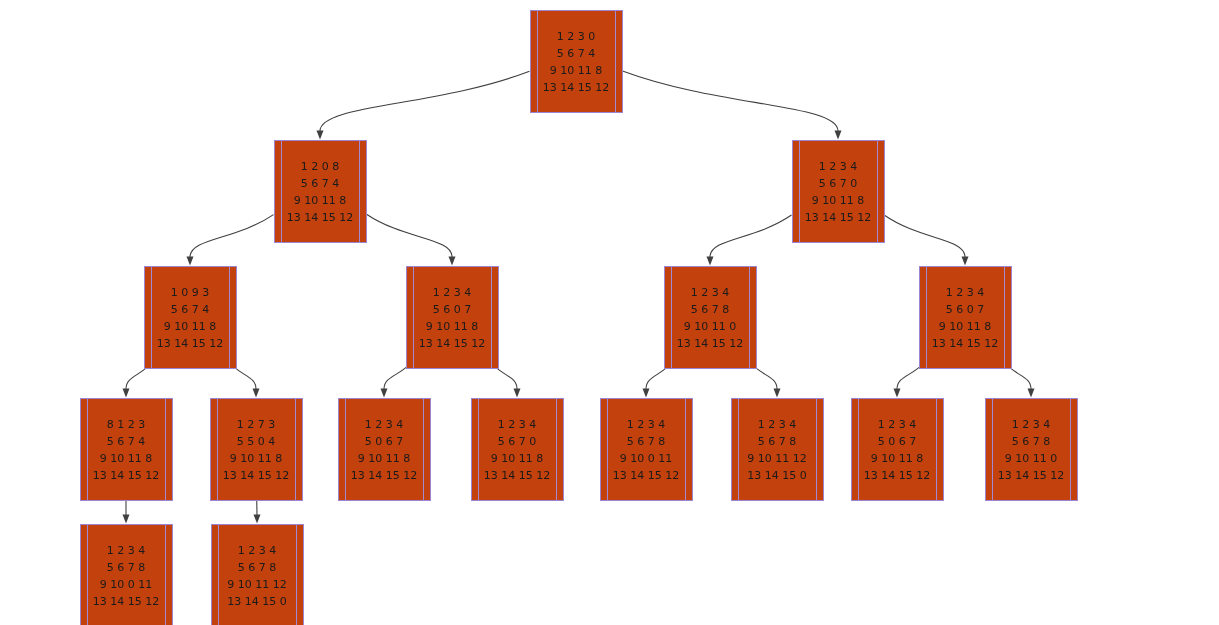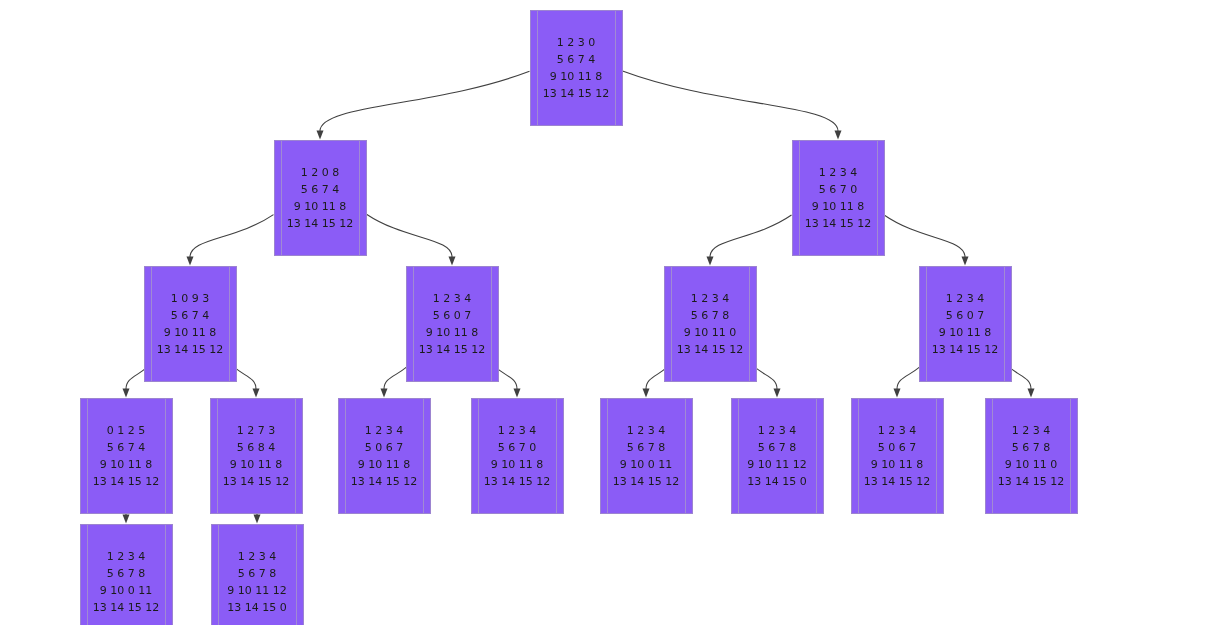--- a/index.html
+++ b/index.html
@@ -1,21 +1,21 @@
 <!DOCTYPE html>
 <html><head>
 <meta charset="utf-8">
 <style>
   html,body{margin:0;padding:0;background:#ffffff;}
   body{width:1219px;height:625px;font-family:"DejaVu Sans","Liberation Sans",sans-serif;}
   .canvas{position:relative;width:1219px;height:625px;overflow:hidden;background:#ffffff;}
   svg.edges{position:absolute;left:0;top:0;width:1219px;height:625px;}
   .node{
-    position:absolute;width:93px;height:116px;box-sizing:border-box;
-    background:#8b5cf6;border:1px solid #9c84d0;
+    position:absolute;width:93px;height:103px;box-sizing:border-box;
+    background:#c2410c;border:1px solid #9c84d0;
   }
   .sideline{position:absolute;top:0;bottom:0;width:0;border-left:1px solid #a18ad3;}
   .sideline.left{left:6px;}
   .sideline.right{right:6px;}
   .rows{
     position:absolute;left:7px;right:7px;top:50%;transform:translateY(-50%);
     text-align:center;font-size:11px;line-height:17px;color:#1b1b1b;white-space:nowrap;
   }
 </style>
 </head>
@@ -124,32 +124,32 @@
           <div>1 2 3 4</div>
           <div>5 6 0 7</div>
           <div>9 10 11 8</div>
           <div>13 14 15 12</div>
         </div>
       </div>
       <div class="node" style="left: 79.5px; top: 398px;">
         <div class="sideline left"></div>
         <div class="sideline right"></div>
         <div class="rows">
-          <div>0 1 2 5</div>
+          <div>8 1 2 3</div>
           <div>5 6 7 4</div>
           <div>9 10 11 8</div>
           <div>13 14 15 12</div>
         </div>
       </div>
       <div class="node" style="left: 209.5px; top: 398px; padding-left: 42px;">
         <div class="sideline left"></div>
         <div class="sideline right"></div>
         <div class="rows">
           <div>1 2 7 3</div>
-          <div>5 6 8 4</div>
+          <div>5 5 0 4</div>
           <div>9 10 11 8</div>
           <div>13 14 15 12</div>
         </div>
       </div>
       <div class="node" style="left: 337.5px; top: 398px;">
         <div class="sideline left"></div>
         <div class="sideline right"></div>
         <div class="rows">
           <div>1 2 3 4</div>
           <div>5 0 6 7</div>

